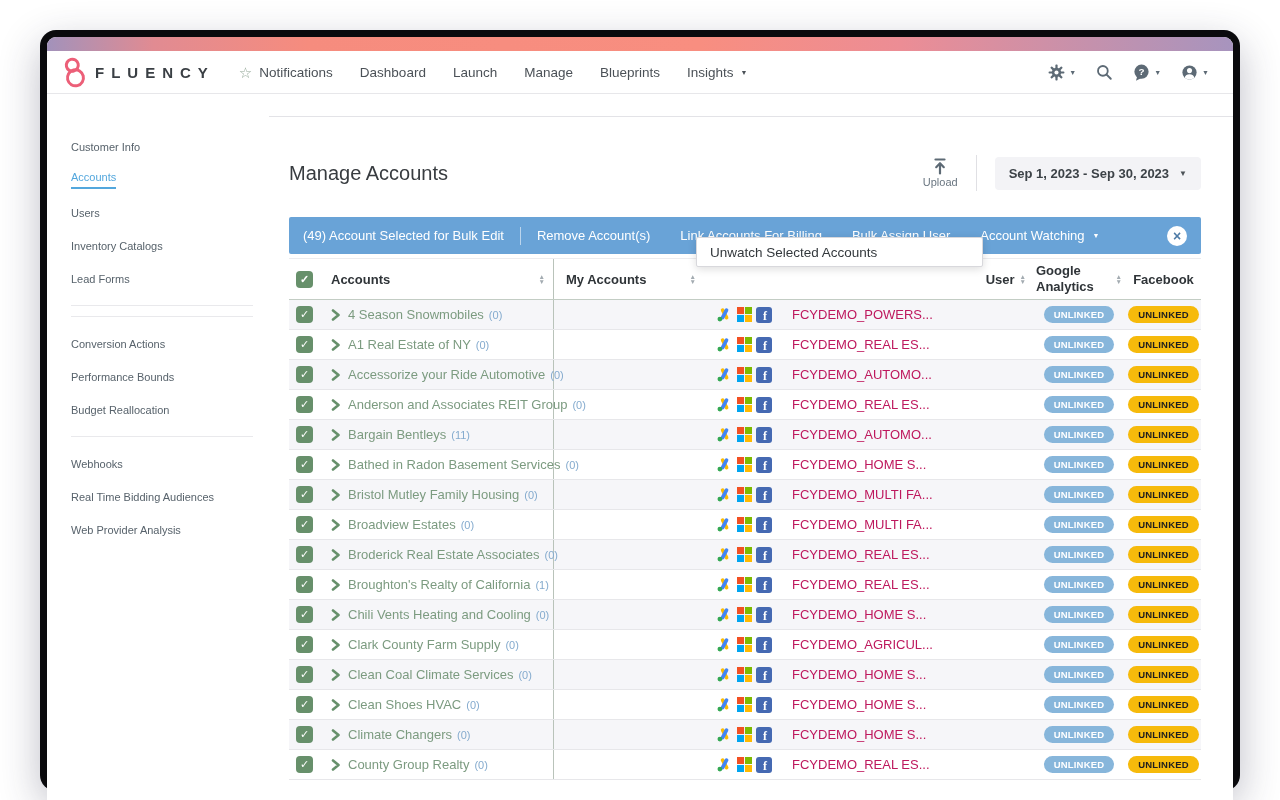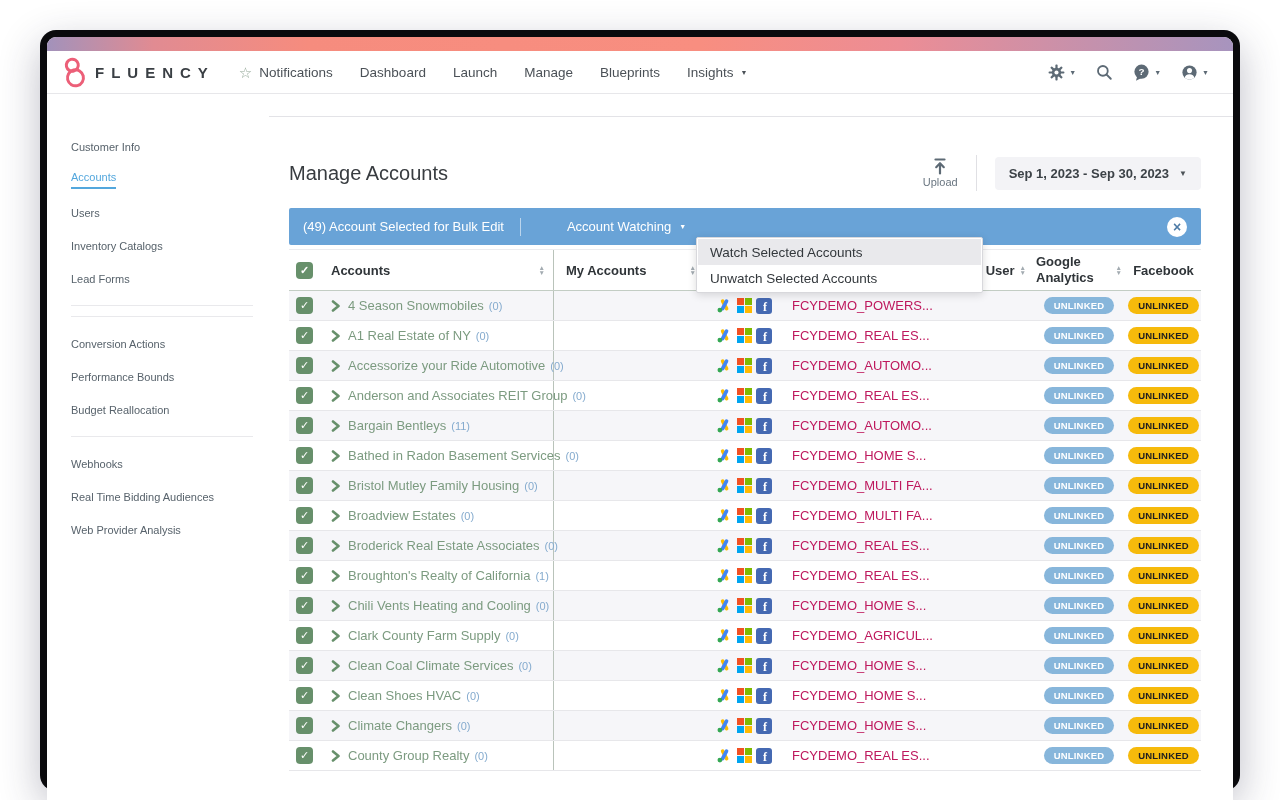--- a/index.html
+++ b/index.html
@@ -40,21 +40,21 @@
   .main-header { display:flex; align-items:center; margin-top:38px; height:36px; }
   .page-title { font-size:20px; color:#383c40; font-weight:500; }
   .header-right { margin-left:auto; display:flex; align-items:center; }
   .upload-btn { display:flex; flex-direction:column; align-items:center; gap:1px; color:#6a7681; font-size:11px; cursor:pointer; }
   .header-divider { width:1px; height:36px; background:#e0e0e4; margin:0 18px; }
   .date-btn { background:#f3f3f6; border-radius:4px; padding:9px 14px; font-size:13px; font-weight:600;
     color:#3c4247; display:flex; align-items:center; gap:10px; cursor:pointer; white-space:nowrap; }
   .date-caret { font-size:8px; color:#4c5257; }
 
   
-  .bulk-toolbar { margin-top:17px; height:37px; background:#69a3d7; border-radius:2px;
+  .bulk-toolbar { margin-top:26px; height:37px; background:#69a3d7; border-radius:2px;
     display:flex; align-items:center; padding:4px 14px; color:#fff; font-size:13px; }
   .tb-divider { width:1px; height:18px; background:rgba(255,255,255,.55); margin:0 16px; flex:0 0 1px; }
   .tb-actions { display:flex; gap:30px; }
   .tb-action { cursor:pointer; white-space:nowrap; }
   .watch-toggle { display:flex; align-items:center; gap:8px; margin-left:30px; cursor:pointer; }
   .watch-caret { font-size:7px; color:#fff; }
   .close-btn { margin-left:auto; width:20px; height:20px; border-radius:50%; background:#fff; color:#4e7ba6;
     display:flex; align-items:center; justify-content:center; font-size:14px; font-weight:bold; cursor:pointer; line-height:1; }
 
   
@@ -268,33 +268,37 @@
             <div class="date-btn">
               <span>Sep 1, 2023 - Sep 30, 2023</span>
               <span class="date-caret">▼</span>
             </div>
           </div>
         </div>
 
         <div class="bulk-toolbar">
           <span>(49) Account Selected for Bulk Edit</span>
           <span class="tb-divider"></span>
+          <div class="tb-actions">
+  <span class="tb-action">Remove Account(s)</span>
+
+  <span class="tb-action">Link Accounts For Billing</span>
+
+  <span class="tb-action">Bulk Assign User</span>
+</div>
           <div class="watch-toggle">
             <span>Account Watching</span>
             <span class="watch-caret">▼</span>
           </div>
           <div class="close-btn">
             <span>×</span>
           </div>
         </div>
 
         <div class="watch-dropdown">
-  <div class="dropdown-item highlighted">
-    <span>Watch Selected Accounts</span>
-  </div>
 
   <div class="dropdown-item">
     <span>Unwatch Selected Accounts</span>
   </div>
 </div>
 
         <div class="table">
           <div class="thead">
             <div class="cell c-check">
               <div class="checkbox">

